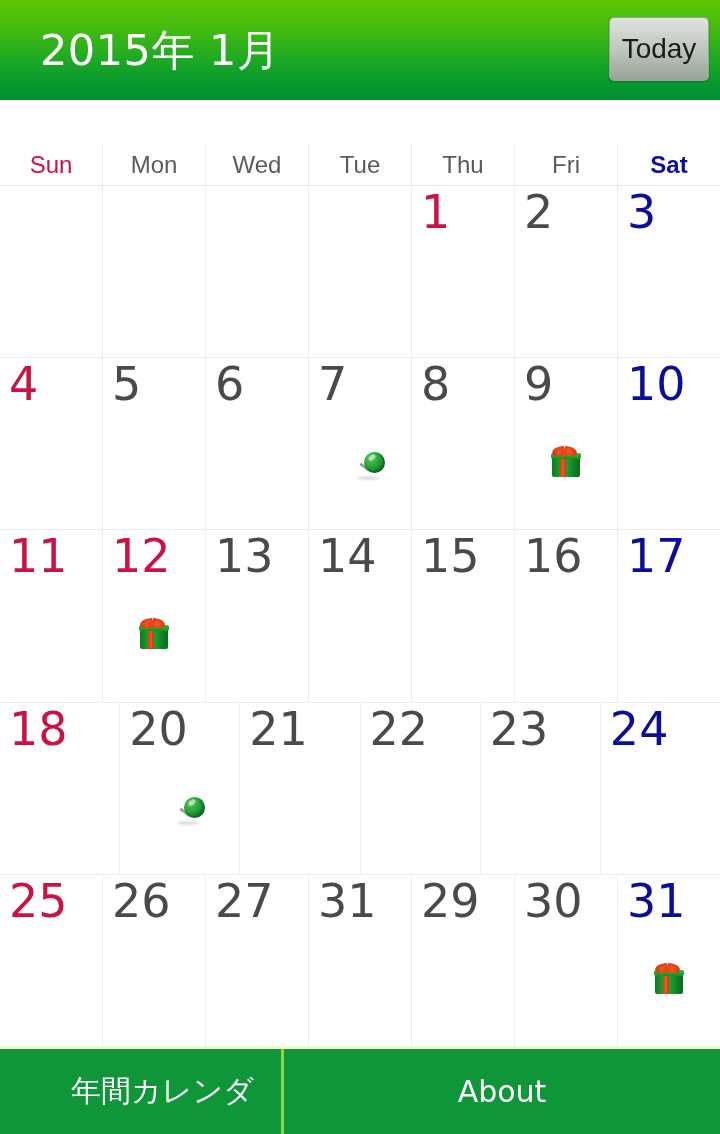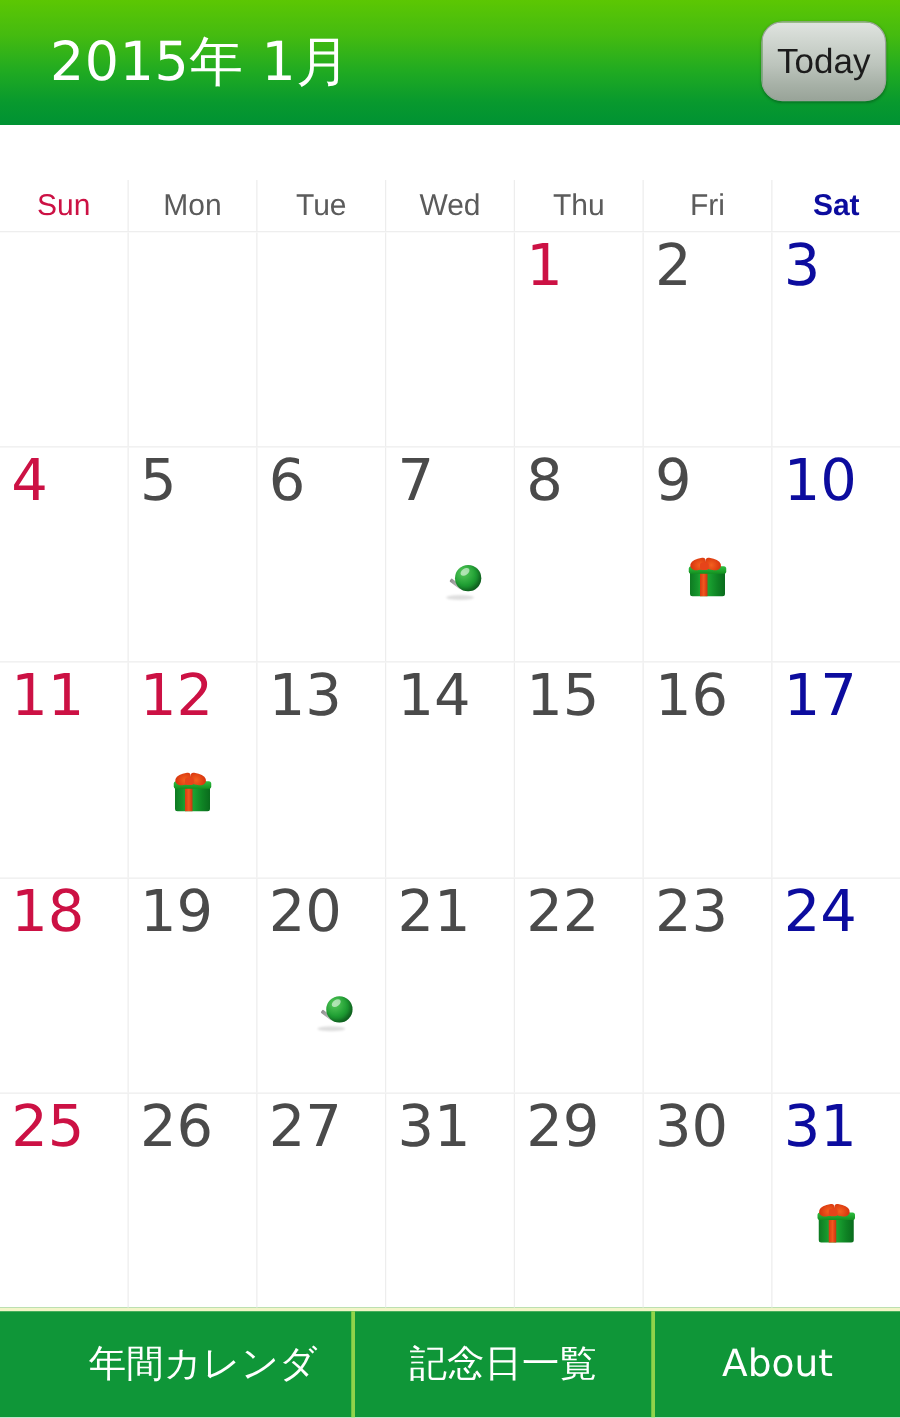--- a/index.html
+++ b/index.html
@@ -48,21 +48,21 @@
     line-height: 1;
     white-space: nowrap;
     font-family: "DejaVu Sans", "Liberation Sans", sans-serif;
   }
   .today-button {
     position: absolute;
     right: 11px;
     top: 17px;
     width: 100px;
     height: 64px;
-    border-radius: 17px;
+    border-radius: 5px;
     border: 1px solid #9aa39a;
     box-sizing: border-box;
     background: linear-gradient(to bottom,
         #dfe3df 0%,
         #d2d8d2 20%,
         #bcc4bc 55%,
         #a7b1a7 80%,
         #99a499 100%);
     color: #1c1c1c;
     font-size: 28px;
@@ -275,22 +275,22 @@
 <div class="app">
 
   <div class="header">
     <div class="header-title">2015年 1月</div>
     <div class="today-button">Today</div>
   </div>
 
   <div class="weekdays">
       <div class="weekday sun">Sun</div>
       <div class="weekday">Mon</div>
+      <div class="weekday">Wed</div>
       <div class="weekday">Tue</div>
-      <div class="weekday">Wed</div>
       <div class="weekday">Thu</div>
       <div class="weekday">Fri</div>
       <div class="weekday sat">Sat</div>
     </div>
 
   <div class="grid">
       <div class="week-row">
         <div class="day-cell"></div>
         <div class="day-cell"></div>
         <div class="day-cell"></div>
@@ -371,23 +371,20 @@
         </div>
         <div class="day-cell">
           <div class="day-num sat">17</div>
         </div>
       </div>
       <div class="week-row">
         <div class="day-cell">
           <div class="day-num sun">18</div>
         </div>
         <div class="day-cell">
-          <div class="day-num">19</div>
-        </div>
-        <div class="day-cell">
           <div class="day-num">20</div>
           <div class="cell-icon pin">
             <div class="pin-shadow"></div>
             <div class="pin-needle"></div>
             <div class="pin-head"></div>
             <div class="pin-gloss"></div>
           </div>
         </div>
         <div class="day-cell">
           <div class="day-num">21</div>
@@ -430,17 +427,16 @@
             <div class="gift-bow-l"></div>
             <div class="gift-bow-r"></div>
             <div class="gift-knot"></div>
           </div>
         </div>
       </div>
     </div>
 
   <div class="bottom-nav">
       <div class="nav-item w1">年間カレンダ</div>
-      <div class="nav-item w2">記念日一覧</div>
       <div class="nav-item w3">About</div>
     </div>
 
 </div>
 
 </body></html>

